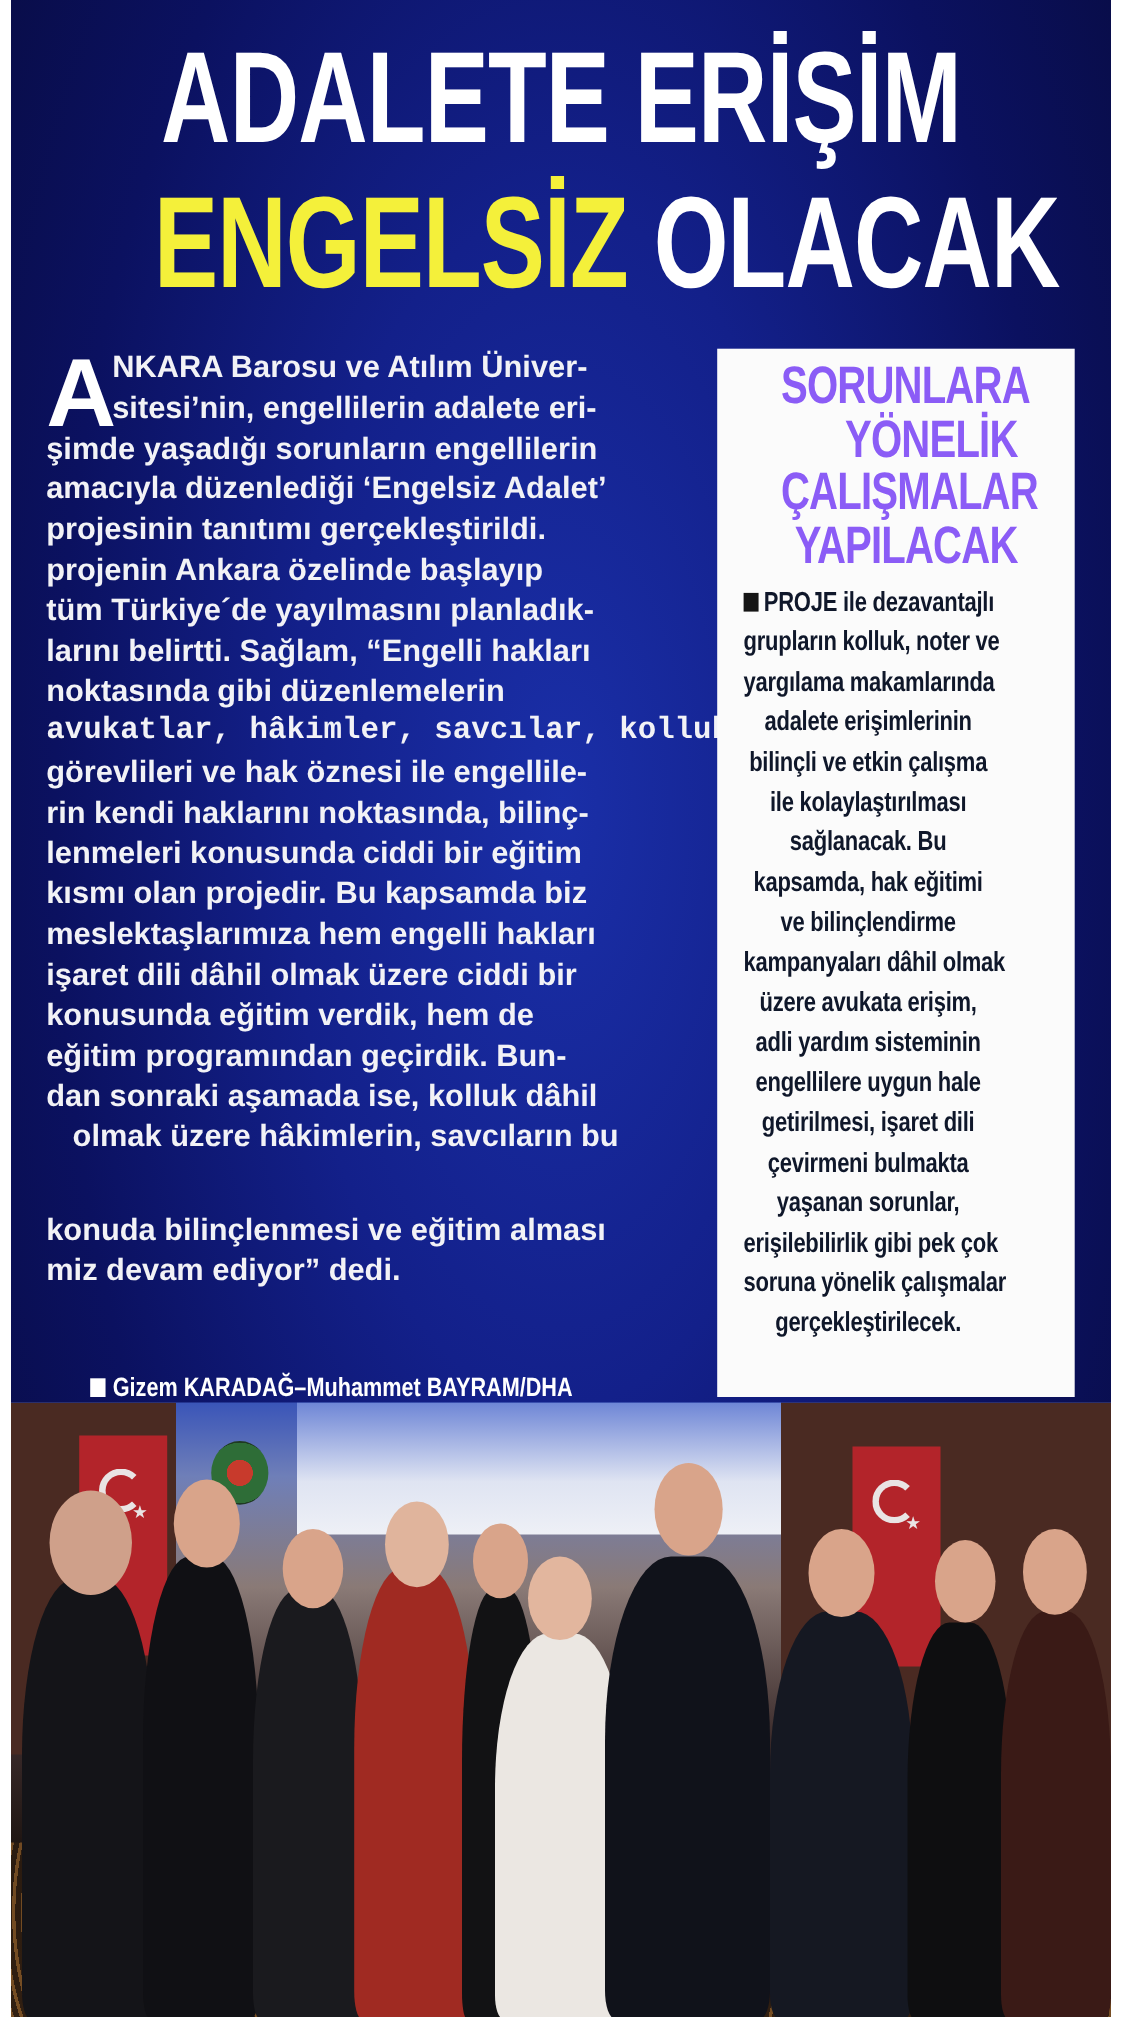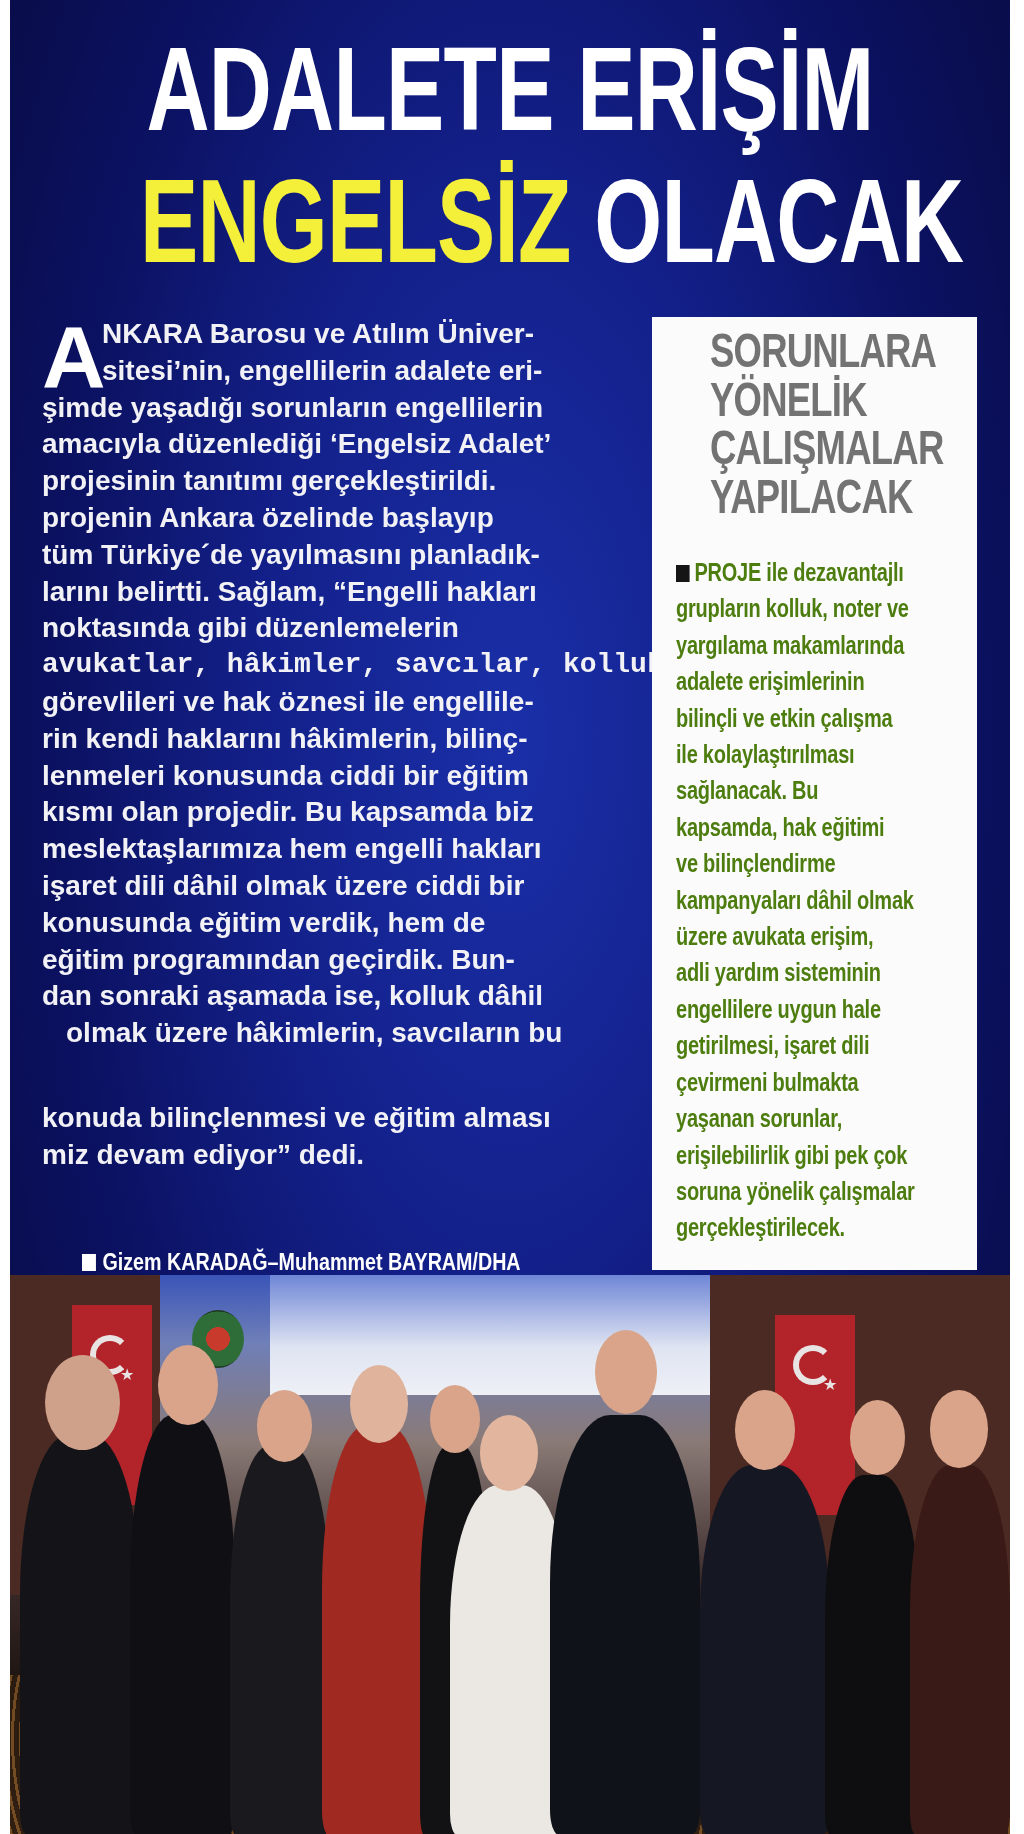--- a/index.html
+++ b/index.html
@@ -17,23 +17,23 @@
 
   .body-col { position:absolute; left:32px; top:316px; width:620px; color:#f2f2f6; font-weight:bold; font-size:28px; line-height:36.8px; }
   .body-col .line { display:block; white-space:nowrap; transform-origin:0 0; }
   .dropcap { position:absolute; left:0; top:6px; font-size:88px; line-height:70px; color:#ffffff; font-weight:bold; }
   .indent { padding-left:60px; }
 
   .byline { position:absolute; left:72px; top:1248px; color:#ffffff; font-weight:bold; font-size:24px; white-space:nowrap; transform:scaleX(0.82); transform-origin:0 0; }
   .byline .sq { display:inline-block; width:17px; height:17px; background:#ffffff; margin-right:8px; vertical-align:-1px; }
 
   .sidebar { position:absolute; left:652px; top:317px; width:325px; height:953px; background:#fbfbfb; box-sizing:border-box; padding:10px 18px 0 24px; }
-  .sb-title { text-align:left; font-weight:bold; font-size:48px; line-height:48.5px; color:#737373; letter-spacing:-1px; }
+  .sb-title { text-align:right; font-weight:bold; font-size:48px; line-height:48.5px; color:#8b5cf6; letter-spacing:-1px; }
   .sb-title .tl { display:block; white-space:nowrap; transform:scaleX(0.76); transform-origin:50% 0; }
-  .sb-body { margin-top:33px; font-weight:bold; font-size:25px; line-height:36.4px; color:#4d7c0f; }
+  .sb-body { margin-top:8px; font-weight:bold; font-size:25px; line-height:36.4px; color:#0f172a;text-align:center; }
   .sb-body .line { display:block; white-space:nowrap; transform:scaleX(0.8); transform-origin:0 0; letter-spacing:-0.3px; }
   .sb-body .sq { display:inline-block; width:17px; height:17px; background:#151515; margin-right:6px; vertical-align:-1px; }
 
   .photo { position:absolute; left:10px; top:1275px; width:1000px; height:559px; overflow:hidden;
     background: linear-gradient(180deg, #3a55b8 0%, #6f7fb8 12%, #8a7a76 30%, #3a2a2a 55%, #1a120e 75%, #5a3a1e 100%); }
   .ph-screen { position:absolute; left:260px; top:0; width:440px; height:120px; background:linear-gradient(180deg,#6e86d6 0%, #dfe4f2 60%, #eef0f6 100%); }
   .ph-flag { position:absolute; width:80px; height:200px; background:#b3242a; }
   .ph-flag .moon { position:absolute; left:18px; top:30px; width:40px; height:40px; border-radius:50%; border:6px solid #e9e4e4; border-right-color:transparent; box-sizing:border-box; }
   .ph-flag .star { position:absolute; left:48px; top:60px; color:#e9e4e4; font-size:16px; }
   .ph-emblem { position:absolute; left:182px; top:35px; width:52px; height:58px; border-radius:50%; background:radial-gradient(circle,#c83a2c 0 30%, #2e6d37 31% 70%, #1f3a22 71%); }
@@ -60,21 +60,21 @@
     <span class="line indent" style="transform: scaleX(1);">sitesi’nin, engellilerin adalete eri-</span>
     <span class="line" style="transform: scaleX(1);">şimde yaşadığı sorunların engellilerin</span>
     <span class="line" style="transform: scaleX(1);">amacıyla düzenlediği ‘Engelsiz Adalet’</span>
     <span class="line" style="transform: scaleX(1);">projesinin tanıtımı gerçekleştirildi.</span>
     <span class="line" style="transform: scaleX(1);">projenin Ankara özelinde başlayıp</span>
     <span class="line" style="transform: scaleX(1);">tüm Türkiye´de yayılmasını planladık-</span>
     <span class="line" style="transform: scaleX(1);">larını belirtti.  Sağlam, “Engelli hakları</span>
     <span class="line" style="transform: scaleX(1);">noktasında gibi düzenlemelerin</span>
     <span class="line" style="transform: scaleX(1); font-family: Liberation Mono, monospace;">avukatlar, hâkimler, savcılar, kolluk</span>
     <span class="line" style="transform: scaleX(1);">görevlileri ve hak öznesi ile engellile-</span>
-    <span class="line" style="transform: scaleX(1);">rin kendi haklarını hâkimlerin, bilinç-</span>
+    <span class="line" style="transform: scaleX(1);">rin kendi haklarını noktasında, bilinç-</span>
     <span class="line" style="transform: scaleX(1);">lenmeleri konusunda ciddi bir eğitim</span>
     <span class="line" style="transform: scaleX(1);">kısmı olan projedir. Bu kapsamda biz</span>
     <span class="line" style="transform: scaleX(1);">meslektaşlarımıza hem engelli hakları</span>
     <span class="line" style="transform: scaleX(1);">işaret dili dâhil olmak üzere ciddi bir</span>
     <span class="line" style="transform: scaleX(1);">konusunda eğitim verdik, hem de</span>
     <span class="line" style="transform: scaleX(1);">eğitim programından geçirdik. Bun-</span>
     <span class="line" style="transform: scaleX(1);">dan sonraki aşamada ise, kolluk dâhil</span>
     <span class="line" style="transform: scaleX(1); margin-left: 24px;">olmak üzere hâkimlerin, savcıların bu</span>
     <span class="line" style="transform: scaleX(1); margin-top: 48px;">konuda bilinçlenmesi ve eğitim alması</span>
     <span class="line" style="transform: scaleX(1);">miz devam ediyor” dedi.</span>

